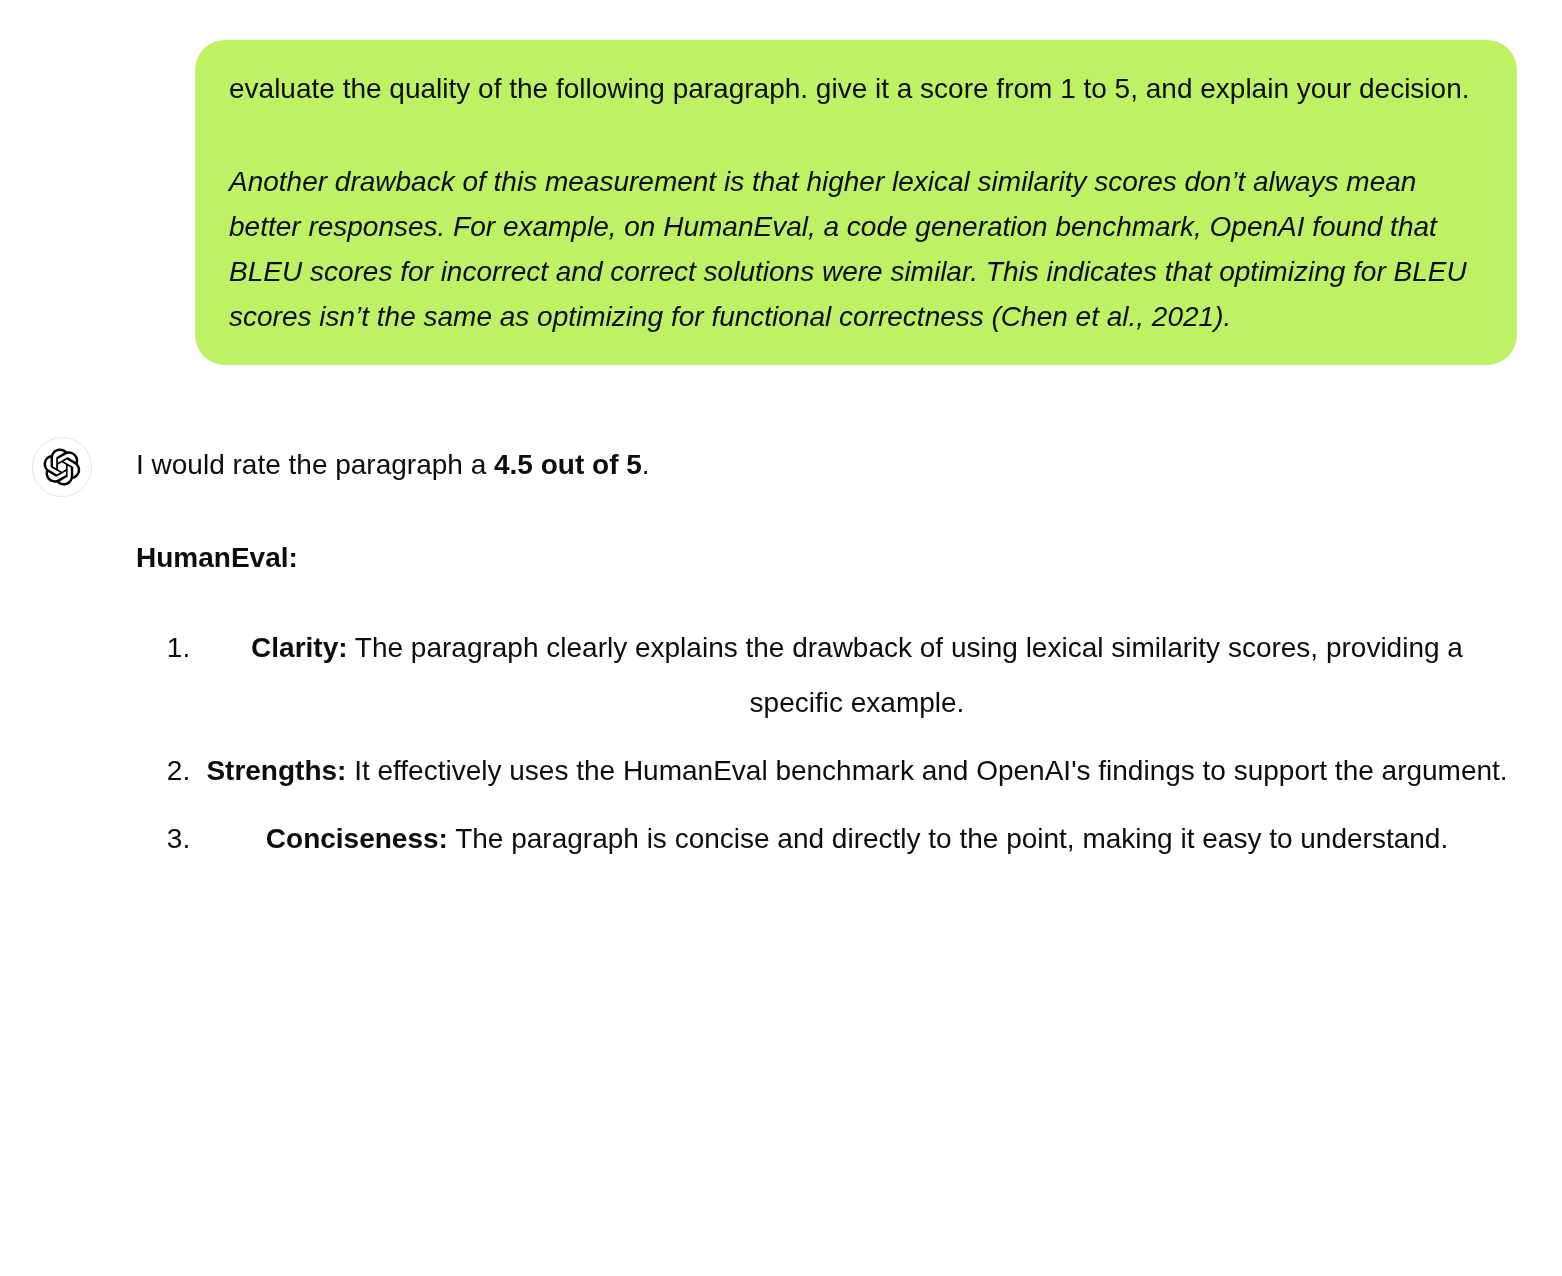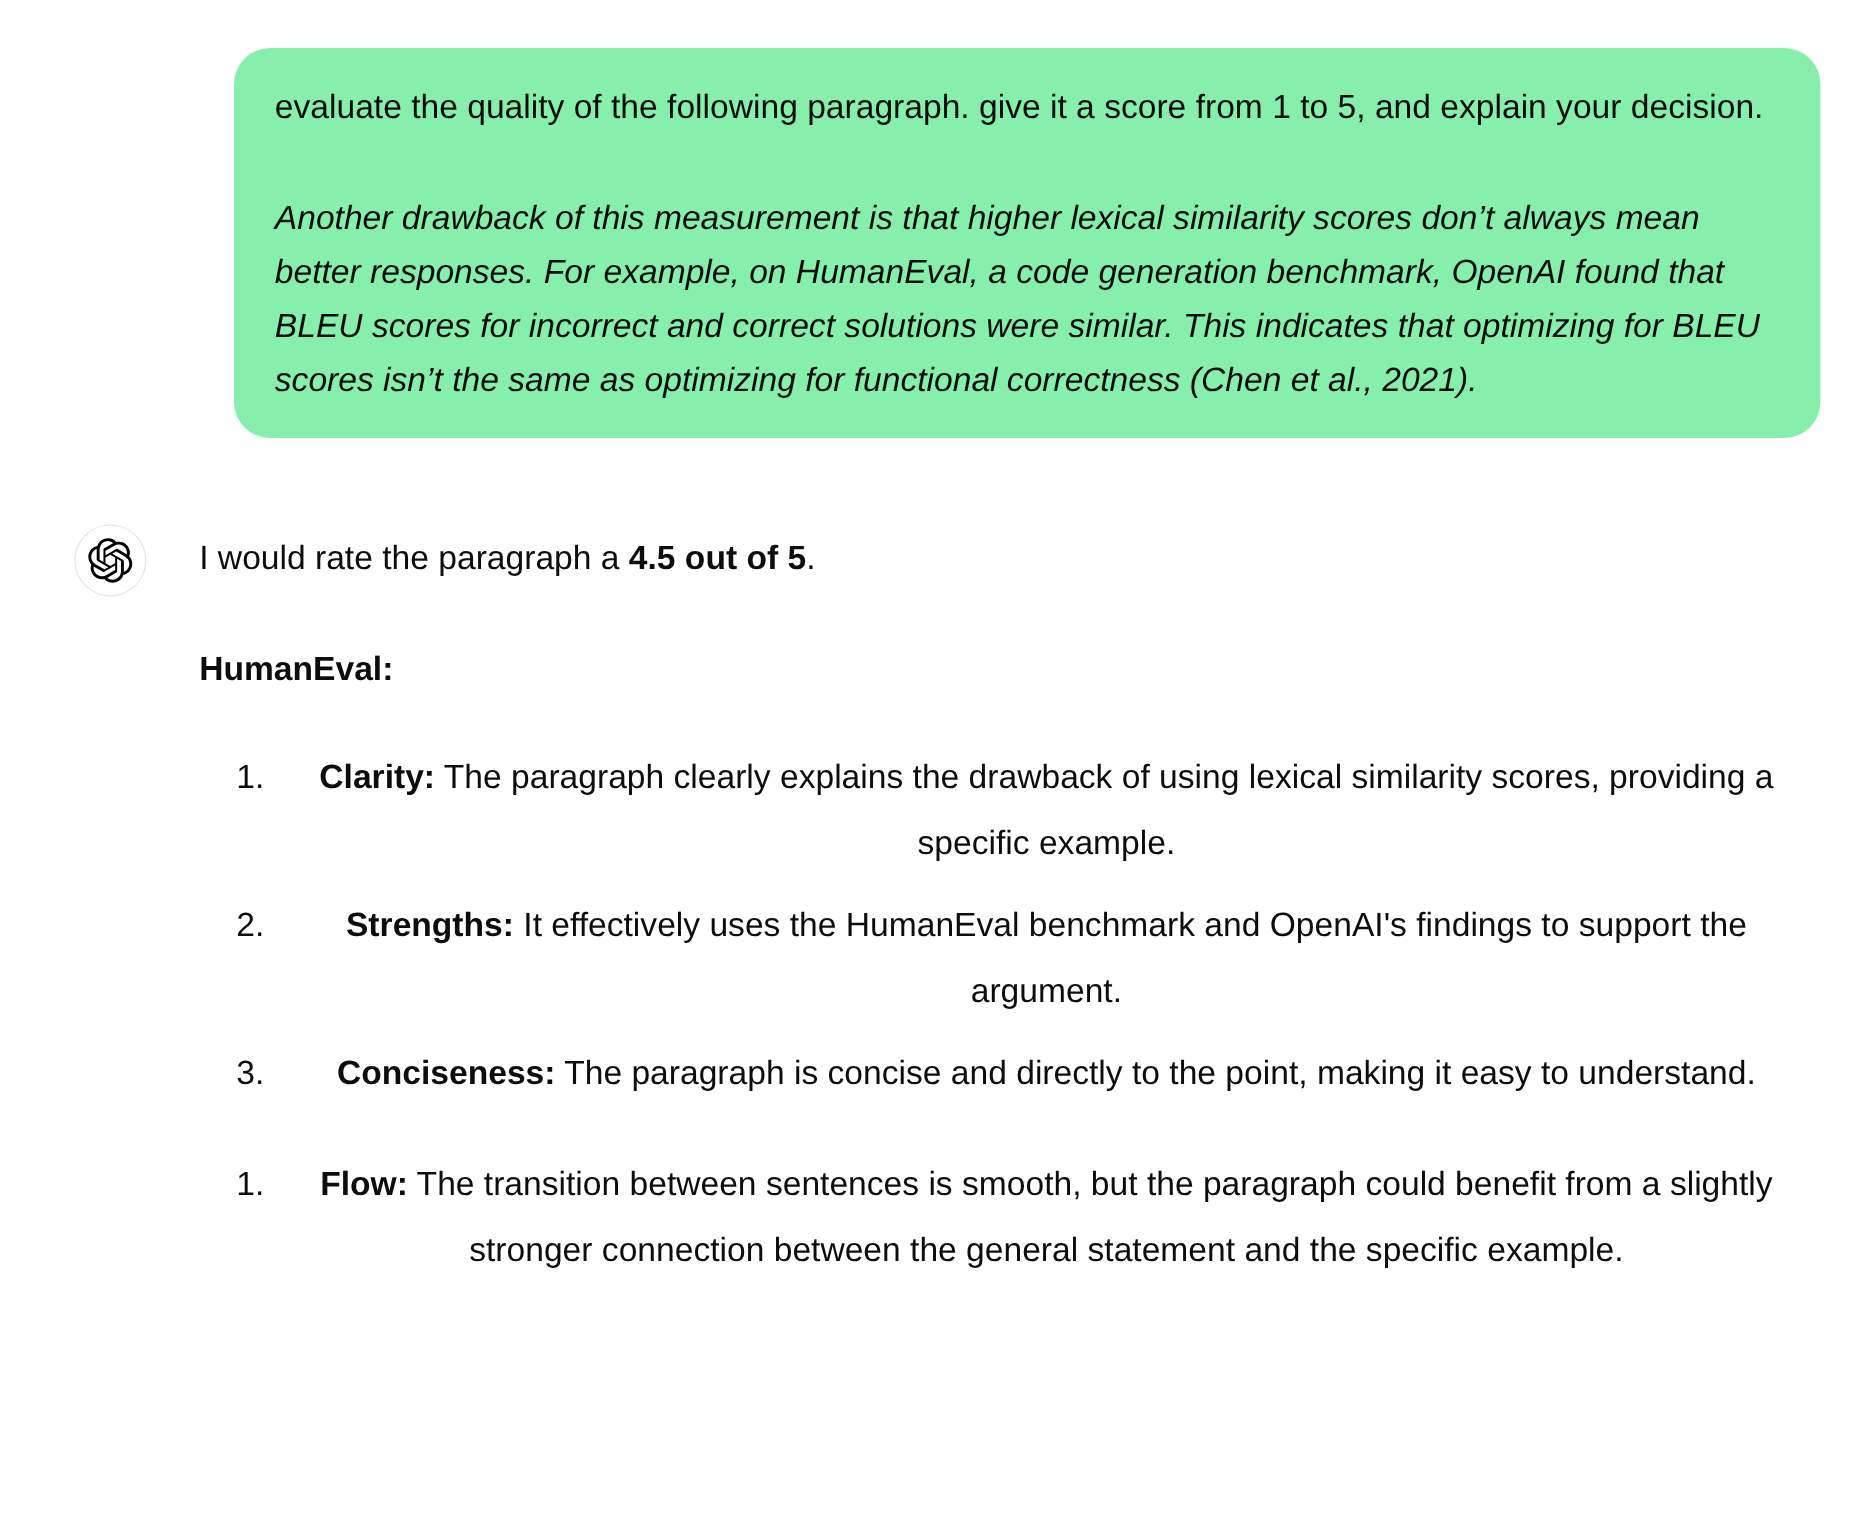--- a/index.html
+++ b/index.html
@@ -17,40 +17,40 @@
     overflow: hidden;
     box-sizing: border-box;
   }
   
   .user-row {
     padding-top: 40px;
   }
   .user-bubble {
     margin-left: 195px;
     margin-right: 45px;
-    background: #86efac;
+    background: #bef264;
     border-radius: 30px;
     padding: 26px 34px;
     font-size: 28px;
     line-height: 45px;
     box-sizing: border-box;
   }
   .user-bubble p {
     margin: 0;
   }
   .user-bubble p + p {
     margin-top: 48px;
     font-style: italic;
   }
   
   .assistant-row {
     margin-top: 72px;
     display: flex;
     align-items: flex-start;
-    padding-left: 62px;
+    padding-left: 32px;
     padding-right: 50px;
     box-sizing: border-box;
   }
   .avatar {
     width: 60px;
     height: 60px;
     border-radius: 50%;
     border: 1.5px solid #e5e5e5;
     background: #ffffff;
     display: flex;
@@ -121,19 +121,16 @@
 
       <p class="md-heading">HumanEval:</p>
 
       <ol>
         <li><strong>Clarity:</strong><span> The paragraph clearly explains the drawback of using lexical similarity scores, providing a specific example.</span></li>
         <li><strong>Strengths:</strong><span> It effectively uses the HumanEval benchmark and OpenAI's findings to support the argument.</span></li>
         <li><strong>Conciseness:</strong><span> The paragraph is concise and directly to the point, making it easy to understand.</span></li>
       </ol>
 
 
-      <ol>
-        <li><strong>Flow:</strong><span> The transition between sentences is smooth, but the paragraph could benefit from a slightly stronger connection between the general statement and the specific example.</span></li>
-      </ol>
 
     </div>
   </div>
 </div>
 
 </body></html>

